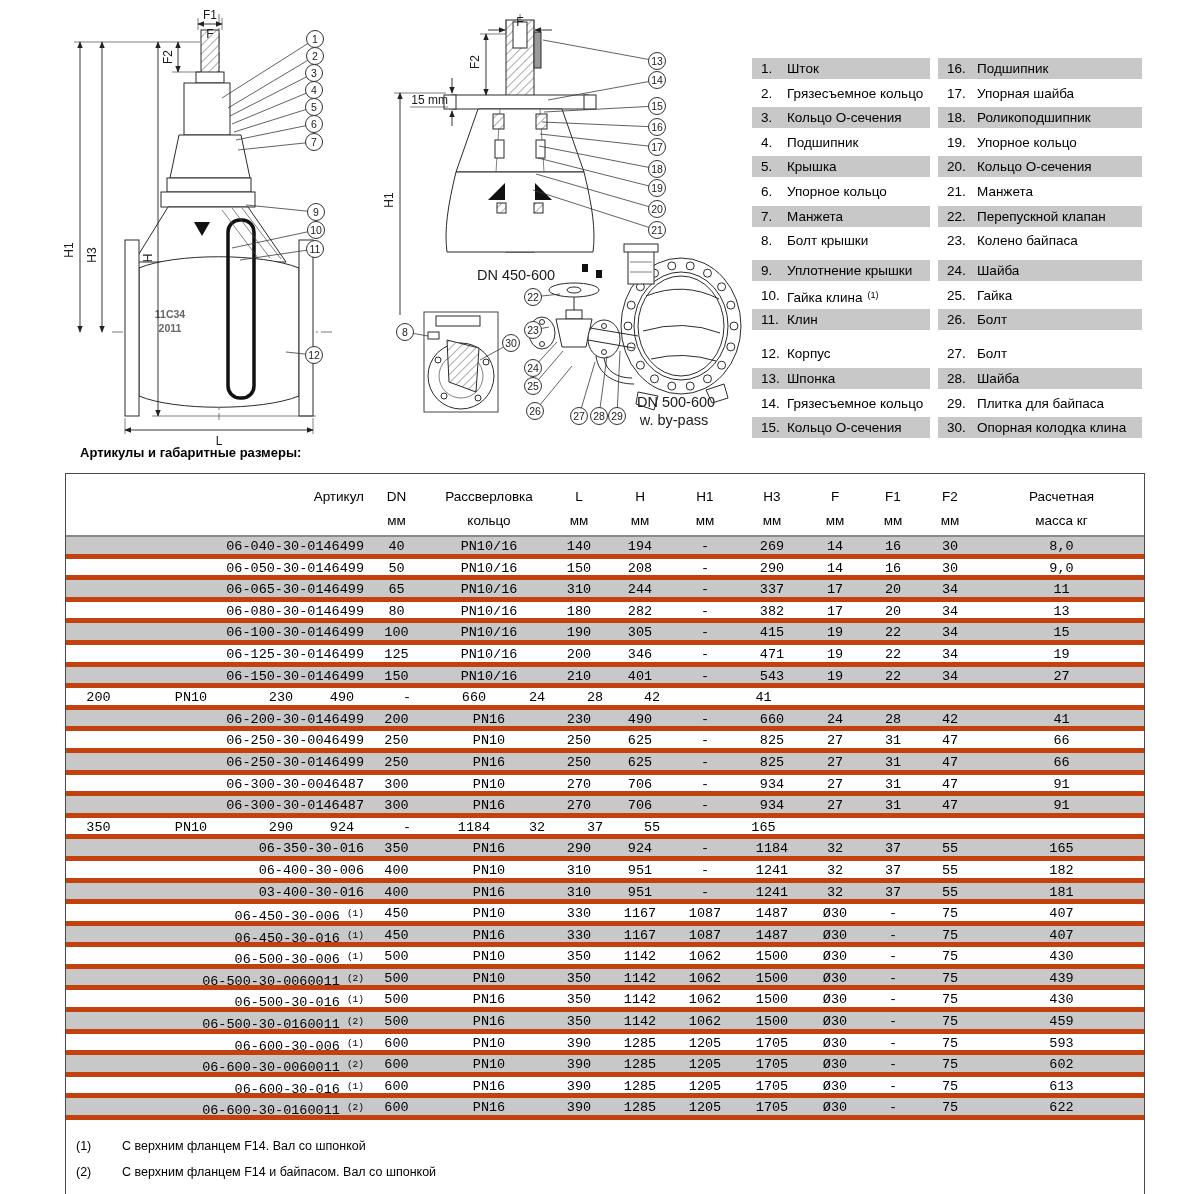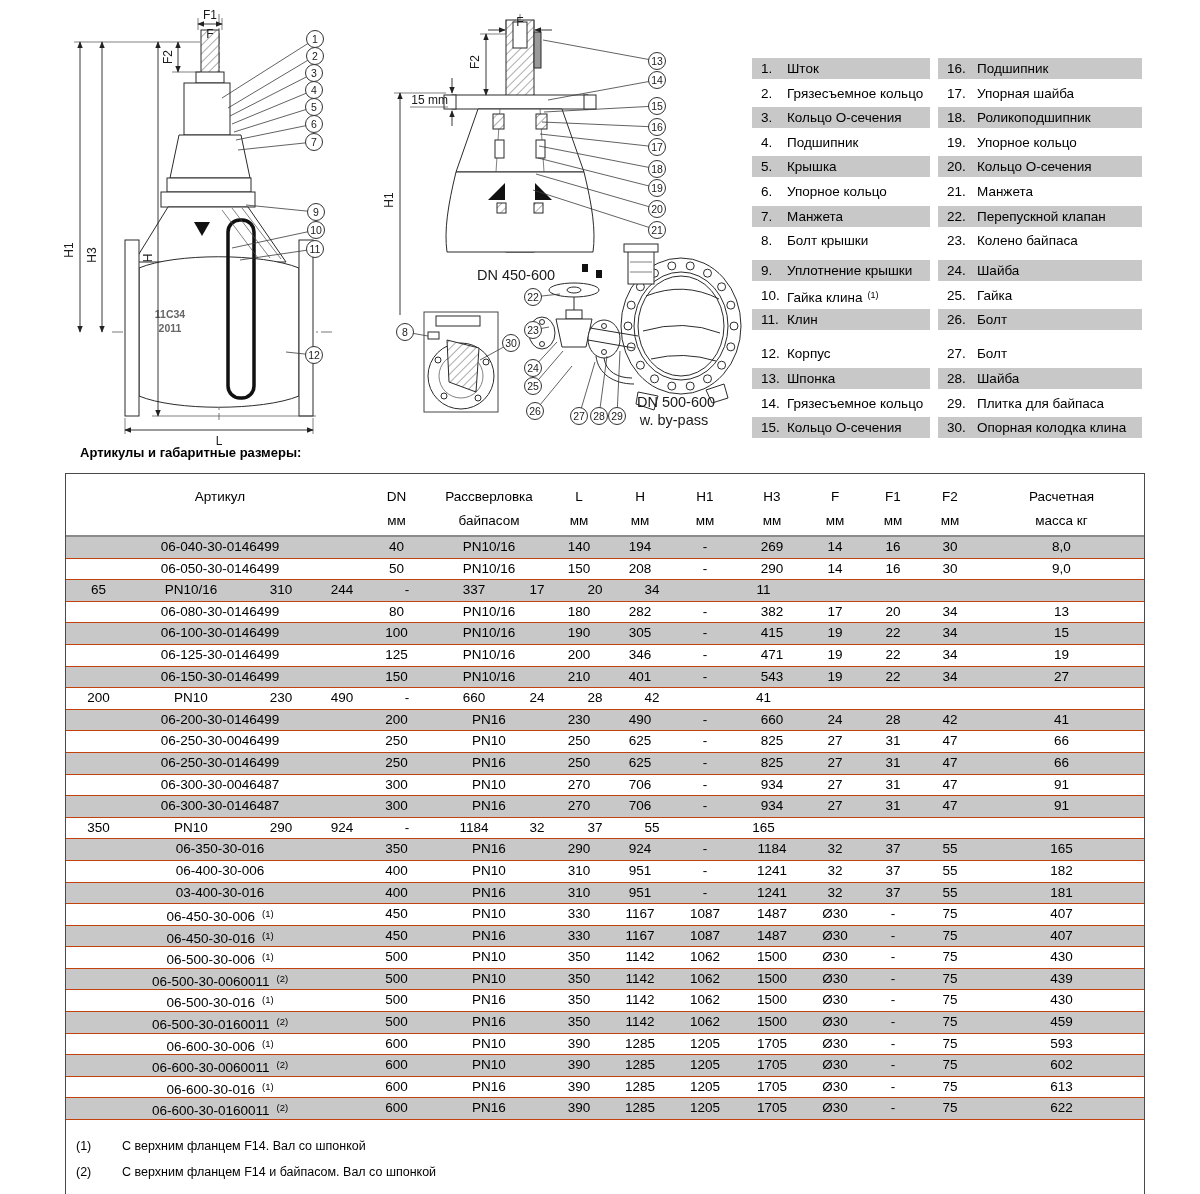--- a/index.html
+++ b/index.html
@@ -38,24 +38,24 @@
   .lg-c1 .lg-num{width:26px;}
   .lg-c2 .lg-num{width:30px;}
   .lg-label{white-space:nowrap;}
   .lg-sup{font-size:9px;vertical-align:4px;margin-left:5px;}
   
   #section-title{position:absolute;left:80px;top:445px;font-size:13px;font-weight:bold;}
   
   #dim-table{position:absolute;left:65px;top:473px;width:1080px;border:1px solid #4a4a4a;border-bottom:2px solid #222;box-sizing:border-box;}
   .t-head{height:63px;box-sizing:border-box;border-bottom:2px solid #8a8a8a;padding-top:11px;}
   .t-hrow{display:flex;font-size:13.5px;height:24px;line-height:24px;}
-  .t-row{display:flex;font-size:13.5px;height:21.6px;line-height:20.6px;box-sizing:border-box;border-bottom:1px solid #c2410c;}
+  .t-row{display:flex;font-size:13.5px;height:21.6px;line-height:20.6px;box-sizing:border-box;border-bottom:5px solid #c2410c;font-family:Liberation Mono, monospace;}
   .t-row.shaded{background:#c8c8c8;}
   .tc{box-sizing:border-box;text-align:center;overflow:hidden;white-space:nowrap;}
-  .c0{width:298px;text-align:center;padding-left:10px;}
+  .c0{width:298px;text-align:right;padding-left:10px;}
   .c1{width:65px;}.c2{width:120px;}.c3{width:60px;}.c4{width:62px;}.c5{width:68px;}
   .c6{width:66px;}.c7{width:60px;}.c8{width:56px;}.c9{width:58px;}.c10{width:165px;}
   .art-sup{font-size:9.5px;vertical-align:4px;margin-left:7px;}
   
   #footnotes{padding:13px 0 12px 10px;font-size:12.5px;}
   .fn-row{display:flex;line-height:26px;}
   .fn-mark{width:46px;flex:0 0 auto;}
 </style>
 </head>
 <body>
@@ -594,21 +594,21 @@
         <div class="tc c5">H1</div>
         <div class="tc c6">H3</div>
         <div class="tc c7">F</div>
         <div class="tc c8">F1</div>
         <div class="tc c9">F2</div>
         <div class="tc c10">Расчетная</div>
       </div>
     <div class="t-hrow" id="t-hrow-units">
         <div class="tc c0"></div>
         <div class="tc c1">мм</div>
-        <div class="tc c2">байпасом</div>
+        <div class="tc c2">кольцо</div>
         <div class="tc c3">мм</div>
         <div class="tc c4">мм</div>
         <div class="tc c5">мм</div>
         <div class="tc c6">мм</div>
         <div class="tc c7">мм</div>
         <div class="tc c8">мм</div>
         <div class="tc c9">мм</div>
         <div class="tc c10">масса кг</div>
       </div>
   </div>
@@ -633,20 +633,21 @@
         <div class="tc c3">150</div>
         <div class="tc c4">208</div>
         <div class="tc c5">-</div>
         <div class="tc c6">290</div>
         <div class="tc c7">14</div>
         <div class="tc c8">16</div>
         <div class="tc c9">30</div>
         <div class="tc c10">9,0</div>
       </div>
       <div class="t-row shaded">
+        <div class="tc c0">06-065-30-0146499</div>
         <div class="tc c1">65</div>
         <div class="tc c2">PN10/16</div>
         <div class="tc c3">310</div>
         <div class="tc c4">244</div>
         <div class="tc c5">-</div>
         <div class="tc c6">337</div>
         <div class="tc c7">17</div>
         <div class="tc c8">20</div>
         <div class="tc c9">34</div>
         <div class="tc c10">11</div>

